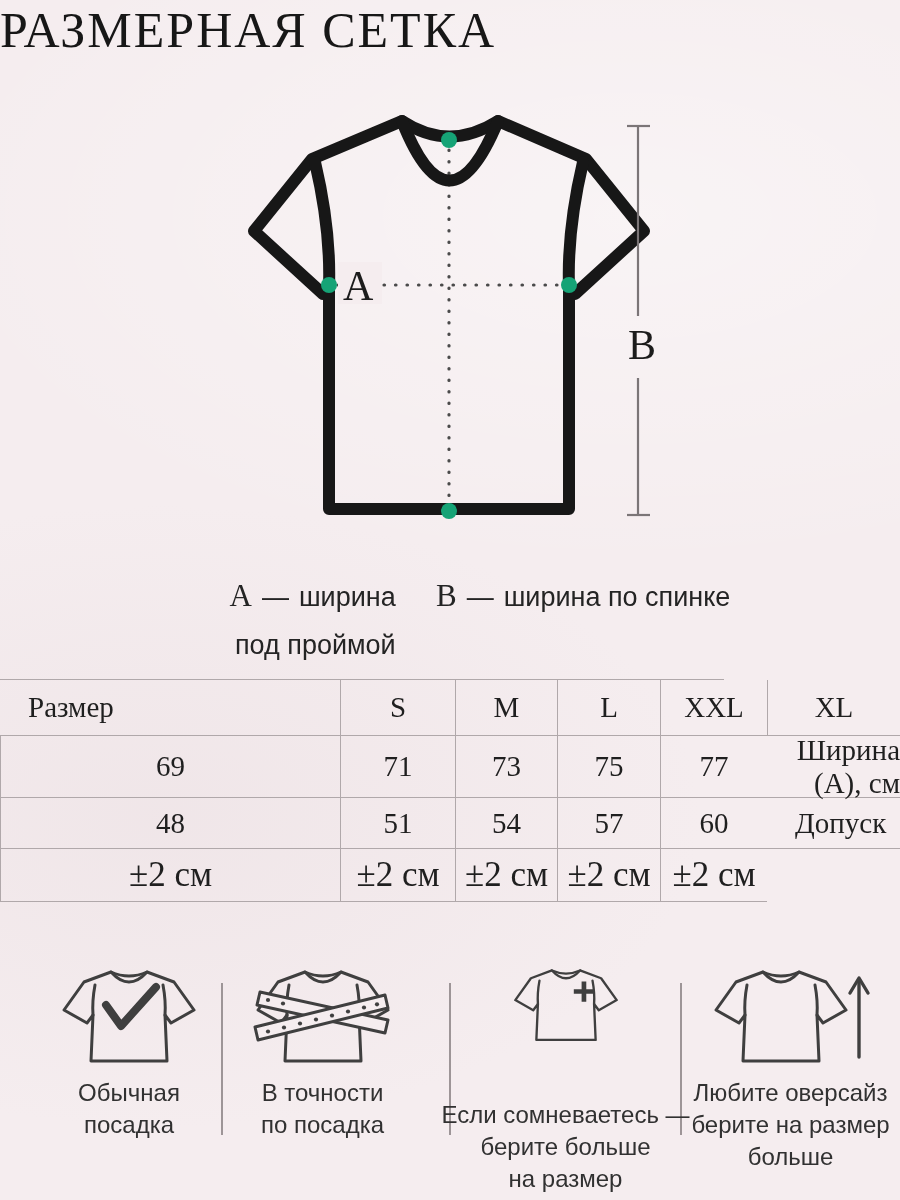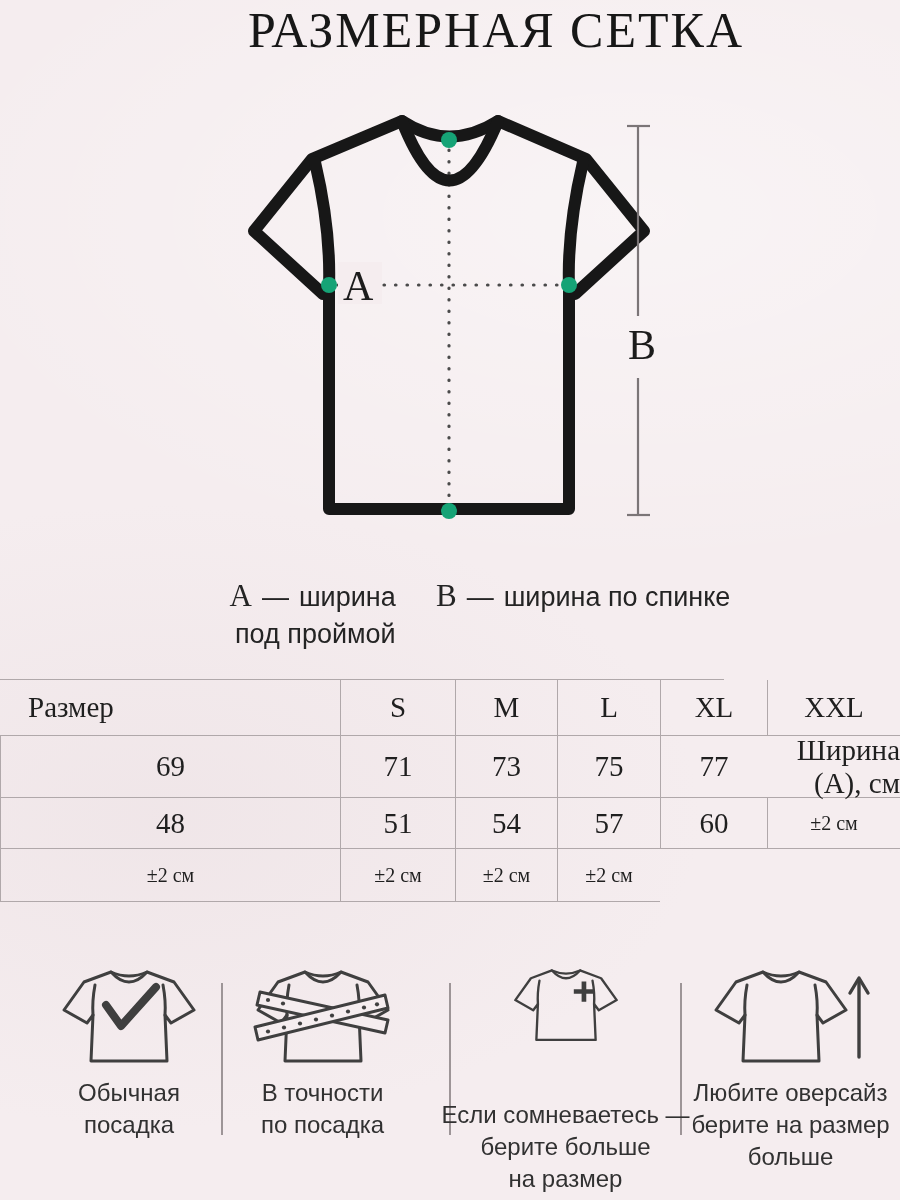--- a/index.html
+++ b/index.html
@@ -17,54 +17,54 @@
     background:
       radial-gradient(1200px 600px at 70% 18%, rgba(255,255,255,.38), transparent 60%),
       radial-gradient(900px 520px at 18% 68%, rgba(226,211,215,.28), transparent 60%),
       var(--bg);
     overflow:hidden;
   }
 
   
   #title{
     position:absolute; top:4px; left:0; width:744px;
-    text-align:right;
+    text-align:left;
     font-family:"Liberation Serif", serif;
     font-size:50px; line-height:1.05; letter-spacing:2px;
     color:#171717;
   }
 
   
   #diagram{position:absolute; top:95px; left:0; width:900px; height:470px;}
 
   
   .legend-item{position:absolute; top:579px; font-size:27px; color:#242424; line-height:34px;text-align:right;}
   #legend-a{left:186px;}
   #legend-b{left:436px;}
   .legend-letter{font-family:"Liberation Serif", serif; font-size:31px;}
   .legend-dash{margin:0 10px;}
-  .legend-line2{padding-left:49px; margin-top:3px;}
+  .legend-line2{padding-left:49px; margin-top:14px;}
 
   
   #size-table{
     position:absolute; top:679px; left:0; width:724px;
     display:grid;
     grid-template-columns:340px 115px 102px 103px 107px 133px;
     grid-template-rows:56px 62px 51px 53px;
     border-top:1.5px solid var(--line);
     font-family:"Liberation Serif", serif;
     font-size:29px; color:#1f1f1f;text-align:right;
   }
   #size-table .cell{
     display:flex; align-items:center; justify-content:center;
     border-bottom:1.5px solid var(--line);
   }
   #size-table .cell.vline{border-left:1.5px solid var(--line);}
   #size-table .cell.rowlabel{justify-content:flex-start; padding-left:28px;}
-  #size-table .cell.small{font-size:20px;}
+  #size-table .cell.small{font-size:35px;}
 
   
   .guide-col{
     position:absolute; top:960px; height:235px;
     display:flex; flex-direction:column; align-items:center;
   }
   #guide-0{left:0px;   width:258px;}
   #guide-1{left:223px; width:199px;}
   #guide-2{left:451px; width:229px;gap:44px;}
   #guide-3{left:681px; width:219px;}
@@ -121,36 +121,37 @@
 </div>
 <div class="legend-item" id="legend-b">
   <span class="legend-letter">B</span><span class="legend-dash">—</span><span>ширина по спинке</span>
 </div>
 
 <div id="size-table">
   <div class="cell rowlabel">Размер</div>
   <div class="cell vline">S</div>
   <div class="cell vline">M</div>
   <div class="cell vline">L</div>
+  <div class="cell vline">XXL</div>
   <div class="cell vline">XL</div>
-  <div class="cell vline">XXL</div>
 
   <div class="cell vline">69</div>
   <div class="cell vline">71</div>
   <div class="cell vline">73</div>
   <div class="cell vline">75</div>
   <div class="cell vline">77</div>
 
   <div class="cell rowlabel">Ширина (A), см</div>
   <div class="cell vline">48</div>
   <div class="cell vline">51</div>
   <div class="cell vline">54</div>
   <div class="cell vline">57</div>
   <div class="cell vline">60</div>
 
+  <div class="cell rowlabel">Допуск</div>
   <div class="cell vline small">±2 см</div>
   <div class="cell vline small">±2 см</div>
   <div class="cell vline small">±2 см</div>
   <div class="cell vline small">±2 см</div>
   <div class="cell vline small">±2 см</div>
 </div>
 
 <svg width="0" height="0" style="position:absolute" aria-hidden="true">
   <defs>
     <g id="tee-base" fill="none" stroke="#3f3f3f" stroke-width="3" stroke-linejoin="round" stroke-linecap="round">

